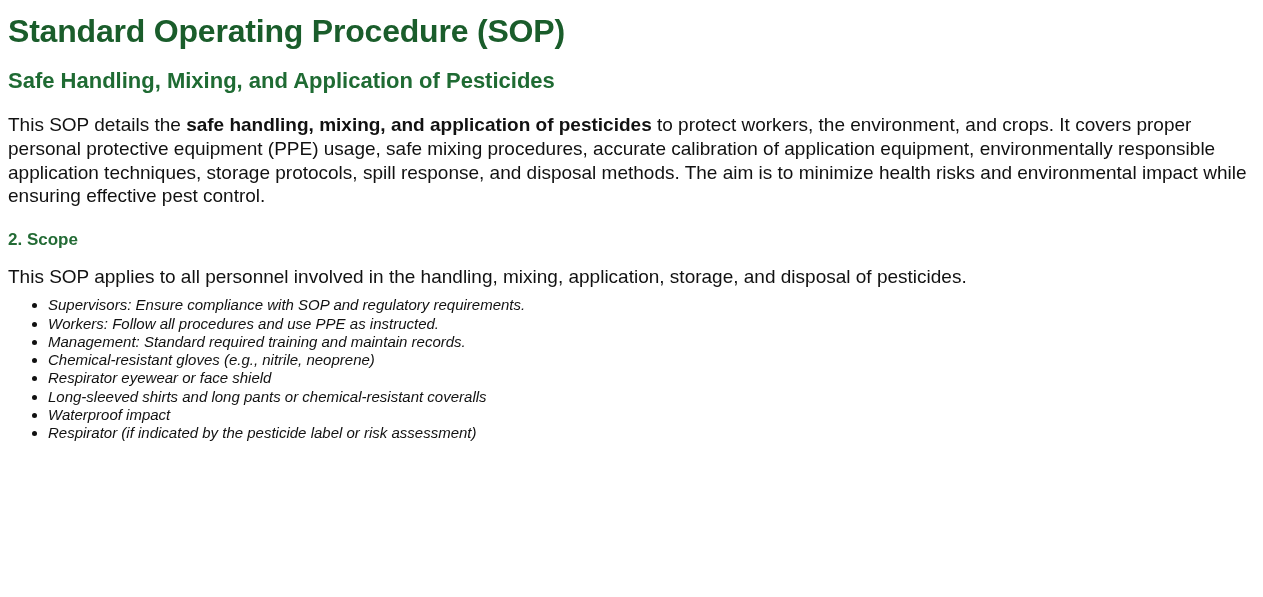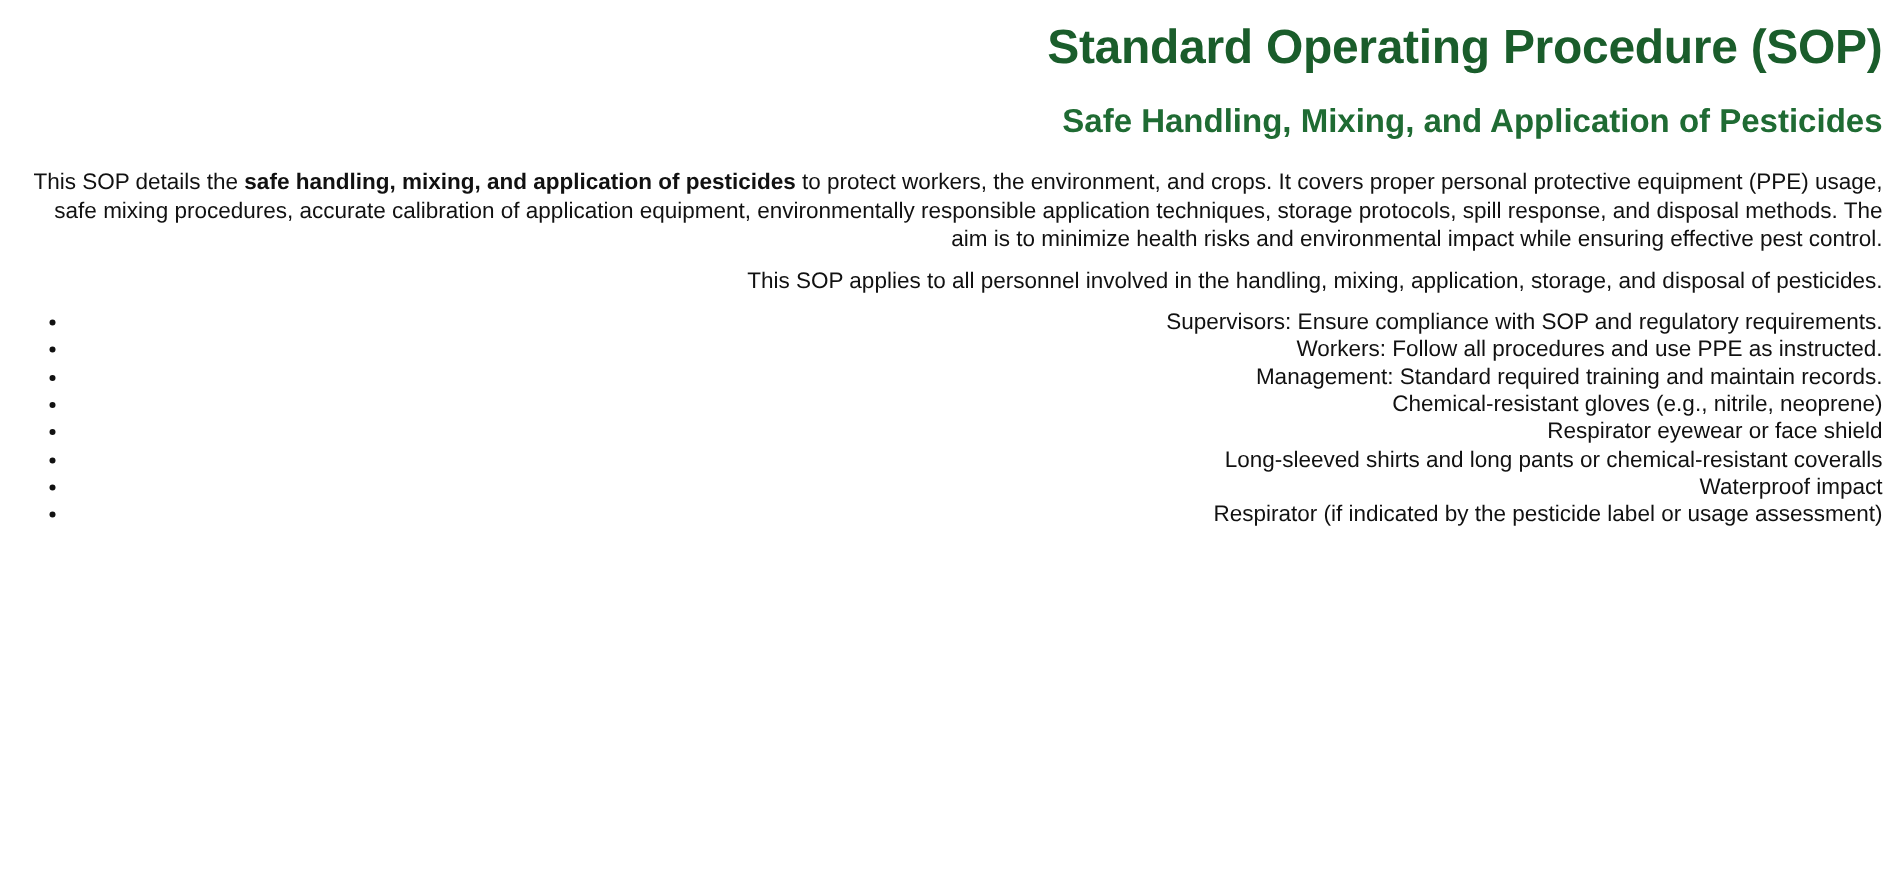--- a/index.html
+++ b/index.html
@@ -13,21 +13,20 @@
     height: 597px;
     overflow: hidden;
     font-family: "Liberation Sans", sans-serif;
     color: #000000;
     -webkit-font-smoothing: antialiased;
   }
   .page {
     padding: 0 8px;
     box-sizing: border-box;
     width: 1263px;
-    text-align: right;
   }
   h1.doc-title {
     font-size: 32px;
     line-height: 1.12;
     font-weight: bold;
     color: #1a5d2b;
     margin: 14px 0 18px 0;
     letter-spacing: -0.2px;
   }
   h2.doc-subtitle {
@@ -38,38 +37,39 @@
     margin: 0 0 20px 0;
   }
   h3.section-heading {
     font-size: 17px;
     line-height: 1.2;
     font-weight: bold;
     color: #236b35;
     margin: 22px 0 14px 0;
   }
   p.body-text {
-    font-size: 15px;
+    font-size: 19px;
     line-height: 1.25;
     margin: 0 0 8px 0;
     color: #111111;
   }
   p.body-text.intro {
     margin-bottom: 10px;
   }
   ul.bullet-list {
     margin: 0;
     padding-left: 40px;
     list-style-type: disc;
   }
   ul.bullet-list li {
     font-size: 15px;
     line-height: 1.22;
     color: #111111;
     margin: 0;
+    font-style: italic;
   }
   strong.emphasis {
     font-weight: bold;
   }
   .section-block {
     margin: 0;
   }
 </style>
 </head>
 <body>
@@ -77,34 +77,35 @@
 <div class="page">
 
   <h1 class="doc-title">Standard Operating Procedure (SOP)</h1>
 
   <h2 class="doc-subtitle">Safe Handling, Mixing, and Application of Pesticides</h2>
 
   <p class="body-text intro"><span>This SOP details the </span><strong class="emphasis">safe handling, mixing, and application of pesticides</strong><span> to protect workers, the environment, and crops. It covers proper personal protective equipment (PPE) usage, safe mixing procedures, accurate calibration of application equipment, environmentally responsible application techniques, storage protocols, spill response, and disposal methods. The aim is to minimize health risks and environmental impact while ensuring effective pest control.</span></p>
 
 
   <div class="section-block">
+    <h3 class="section-heading">2. Scope</h3>
     <p class="body-text">This SOP applies to all personnel involved in the handling, mixing, application, storage, and disposal of pesticides.</p>
   </div>
 
   <div class="section-block">
     <ul class="bullet-list">
       <li>Supervisors: Ensure compliance with SOP and regulatory requirements.</li>
       <li>Workers: Follow all procedures and use PPE as instructed.</li>
       <li>Management: Standard required training and maintain records.</li>
     </ul>
   </div>
 
   <div class="section-block">
     <ul class="bullet-list">
       <li>Chemical-resistant gloves (e.g., nitrile, neoprene)</li>
       <li>Respirator eyewear or face shield</li>
       <li>Long-sleeved shirts and long pants or chemical-resistant coveralls</li>
       <li>Waterproof impact</li>
-      <li>Respirator (if indicated by the pesticide label or usage assessment)</li>
+      <li>Respirator (if indicated by the pesticide label or risk assessment)</li>
     </ul>
   </div>
 
 </div>
 
 </body></html>

